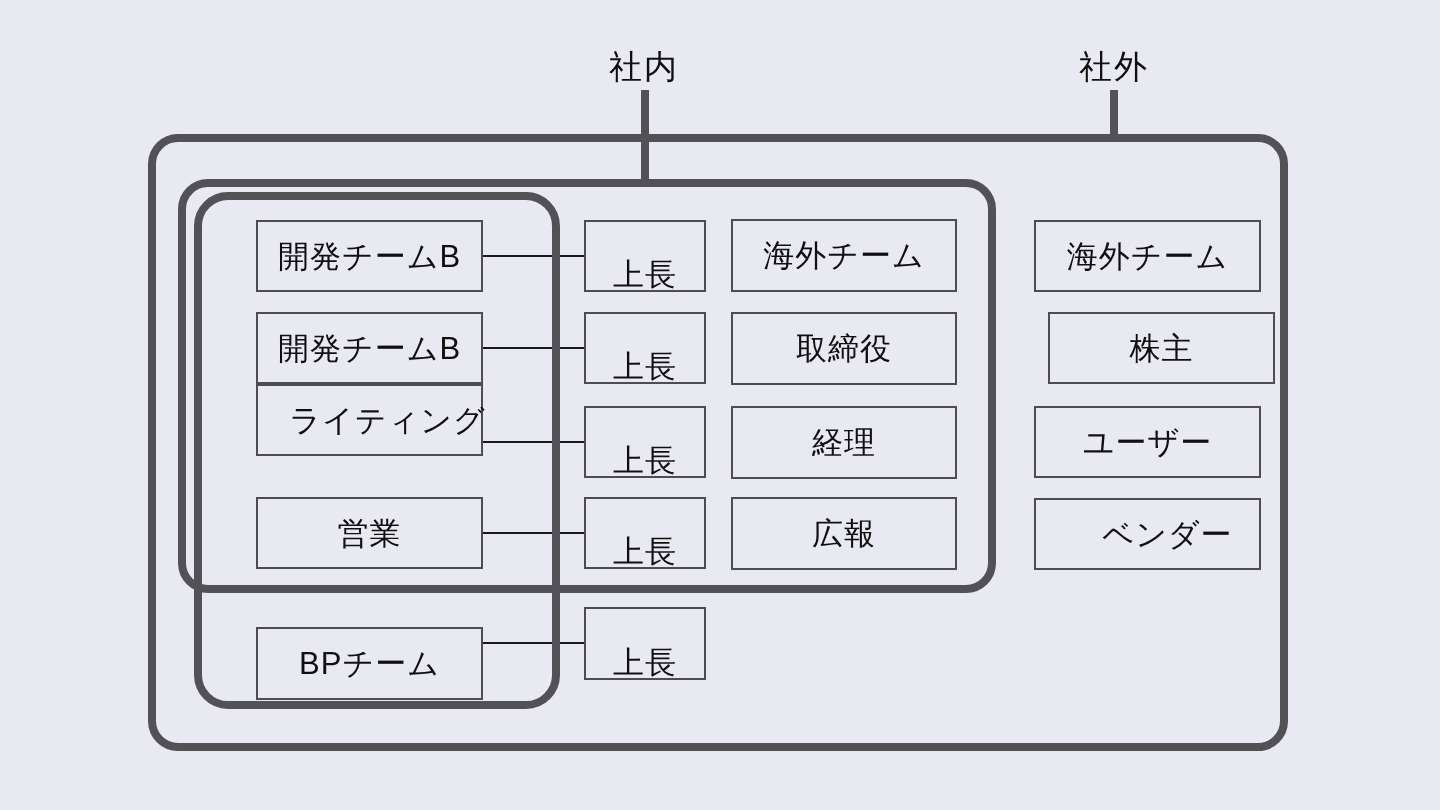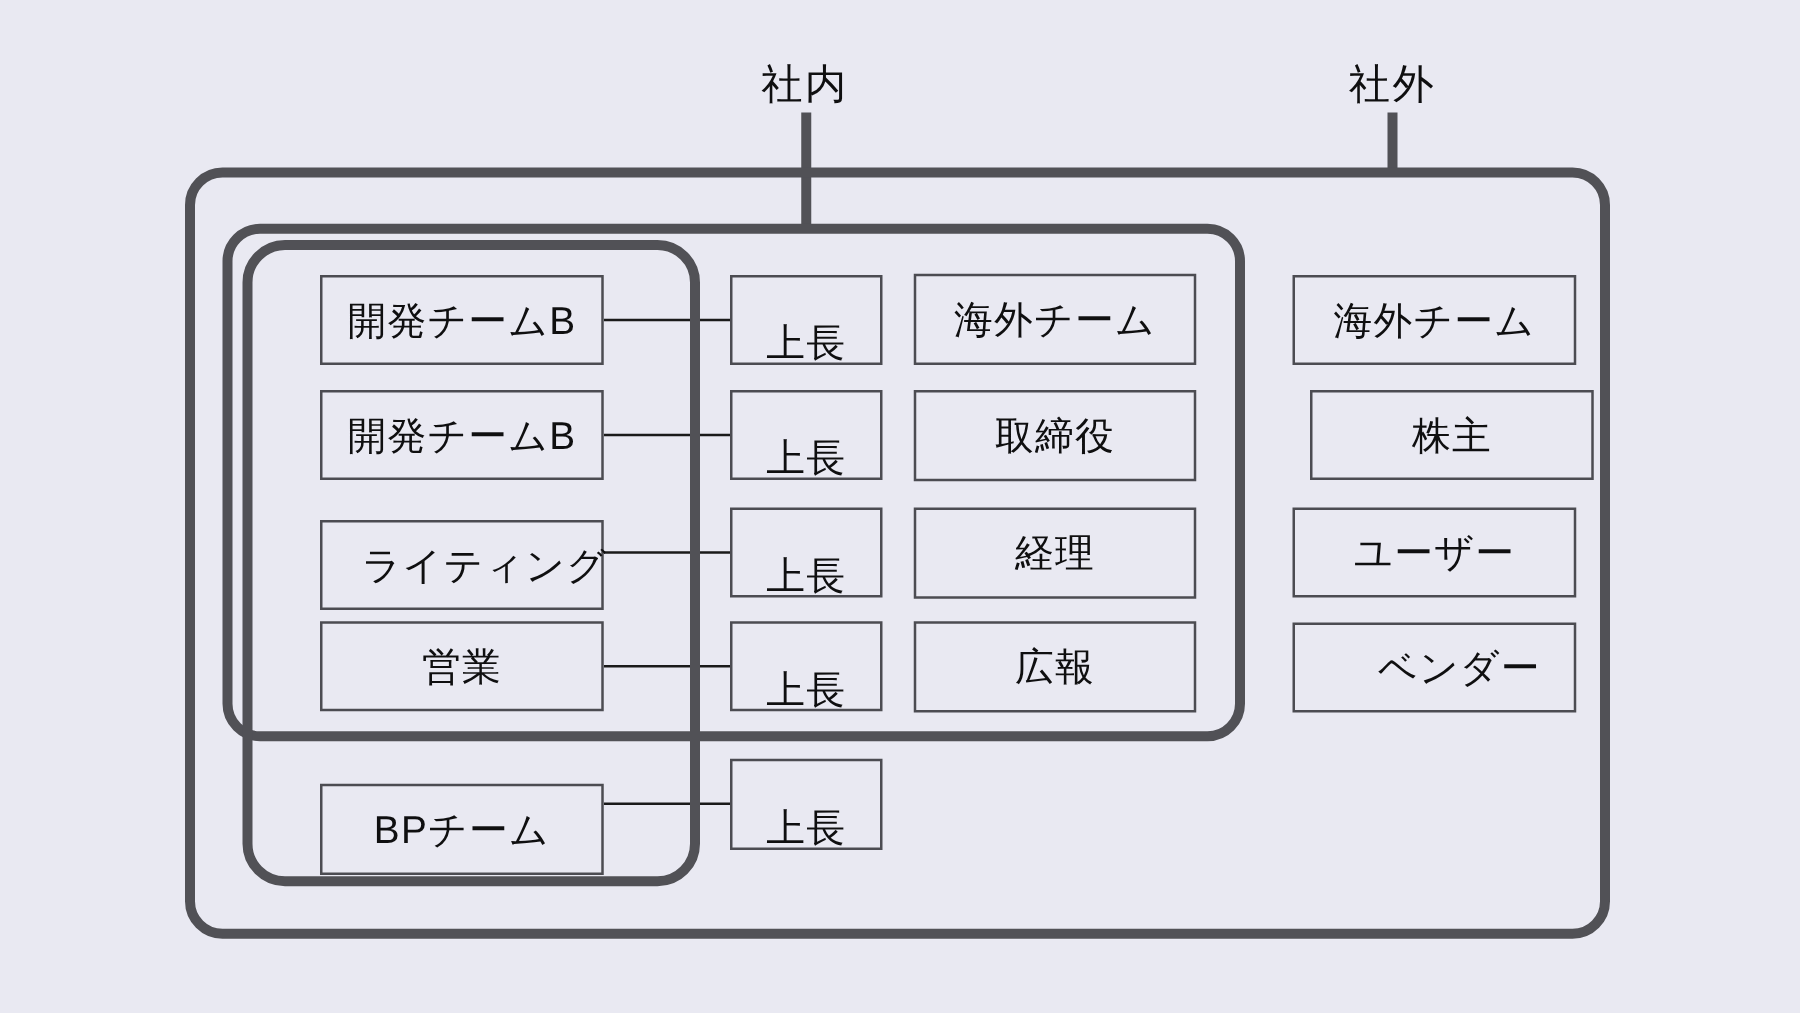--- a/index.html
+++ b/index.html
@@ -91,21 +91,21 @@
   <div class="frame outer"></div>
   <div class="frame middle"></div>
   <div class="frame inner"></div>
 
   <div class="box team-col" style="top:220px;">
     <span>開発チームB</span>
   </div>
   <div class="box team-col" style="top:312px;">
     <span>開発チームB</span>
   </div>
-  <div class="box team-col" style="top:416px;padding-left:36px;">
+  <div class="box team-col" style="top:384px;padding-left:36px;">
     <span>ライティング</span>
   </div>
   <div class="box team-col" style="top:497px;align-items:center;">
     <span>営業</span>
   </div>
   <div class="box team-col" style="top:627px;height:73px;">
     <span>BPチーム</span>
   </div>
 
   <div class="box mgr-col" style="top:220px;">

